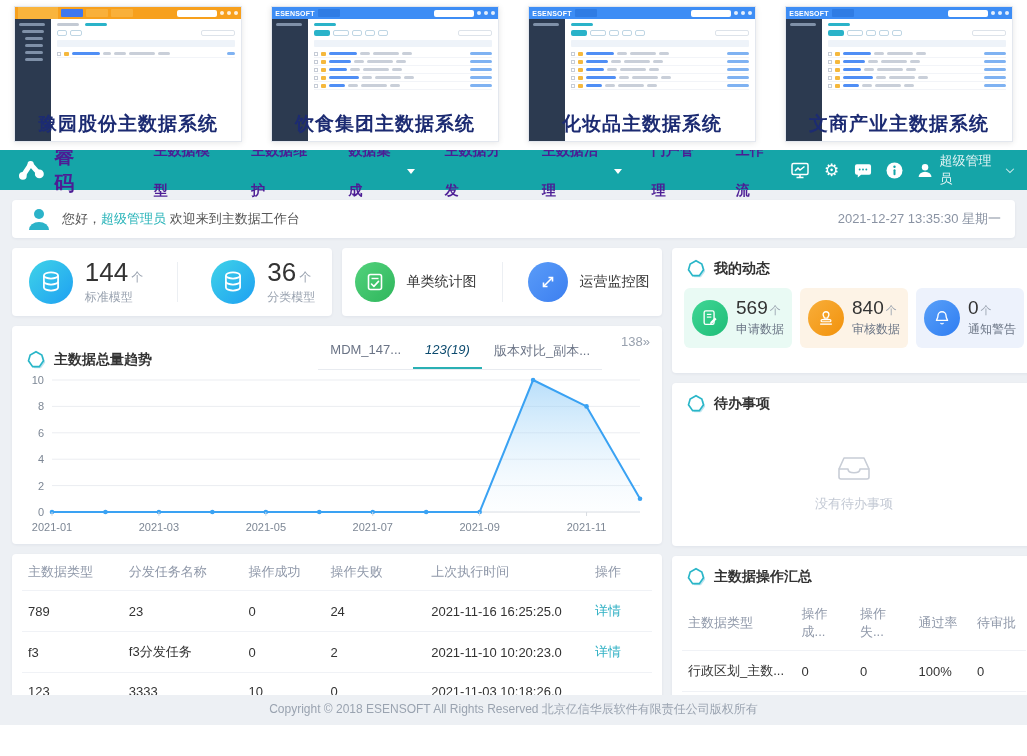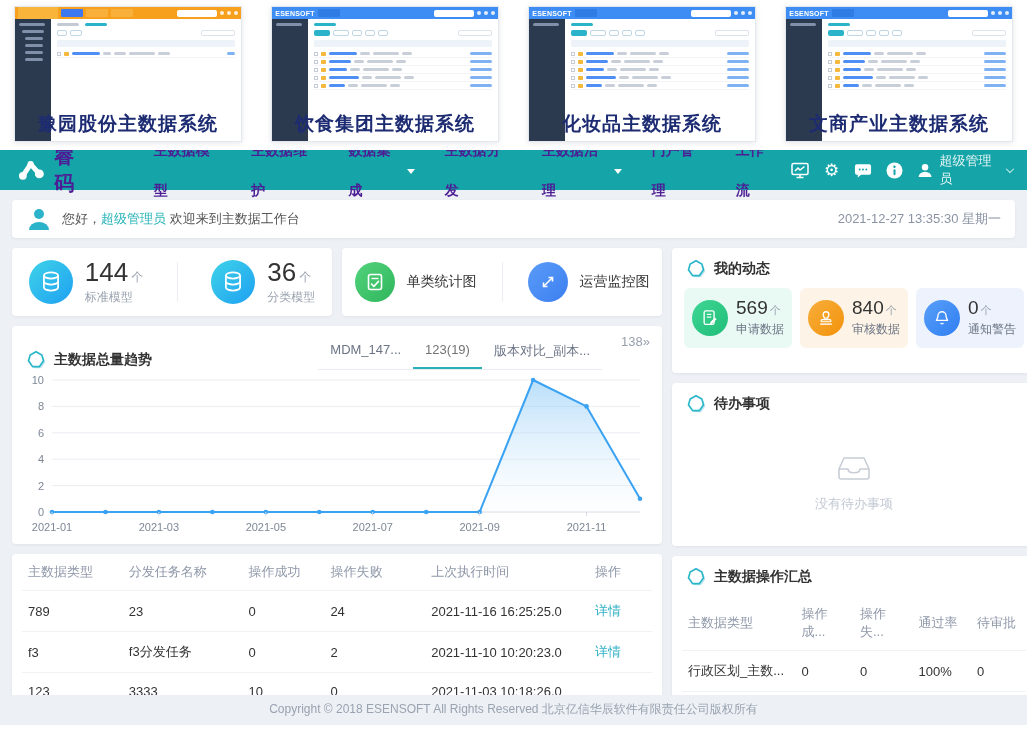--- a/index.html
+++ b/index.html
@@ -79,21 +79,21 @@
   .shortcut-label { font-size:14px; color:#333; }
 
   .panel-head { display:flex; align-items:center; gap:8px; padding:11px 14px 9px 14px; }
   .panel-title { font-size:14px; color:#333; font-weight:bold; }
 
   .trend-card { height:218px; position:relative; }
   .trend-head { display:flex; align-items:flex-end; padding:8px 14px 0 14px; }
   .trend-title-wrap { display:flex; align-items:center; gap:8px; padding-top:4px; margin-right:auto; }
   .tabs { display:flex; border-bottom:1px solid #e8ebf0; margin-right:46px; }
   .tab { font-size:13px; color:#6b7486; padding:8px 12px 7px 12px; cursor:pointer; border-bottom:2px solid transparent; }
-  .tab.active { color:#737373; border-bottom-color:#2ab0b4; }
+  .tab.active { color:#0c4a6e; border-bottom-color:#2ab0b4;font-style:italic; }
   .trend-more { position:absolute; top:8px; right:12px; font-size:13px; color:#98a1ae; cursor:pointer; }
   .trend-chart { padding:2px 10px 0 4px; }
 
   .activity-card { height:125px; }
   .activity-tiles { display:flex; gap:8px; padding:0 12px; }
   .tile { flex:1; border-radius:6px; padding:10px 8px; display:flex; align-items:center; gap:8px; cursor:pointer; }
   .tile-mint { background:#e9faf4; }
   .tile-peach { background:#fdf3e6; }
   .tile-lav { background:#edf2fc; }
   .tile-ic { width:36px; height:36px; border-radius:50%; display:flex; align-items:center; justify-content:center; flex:0 0 auto; }

